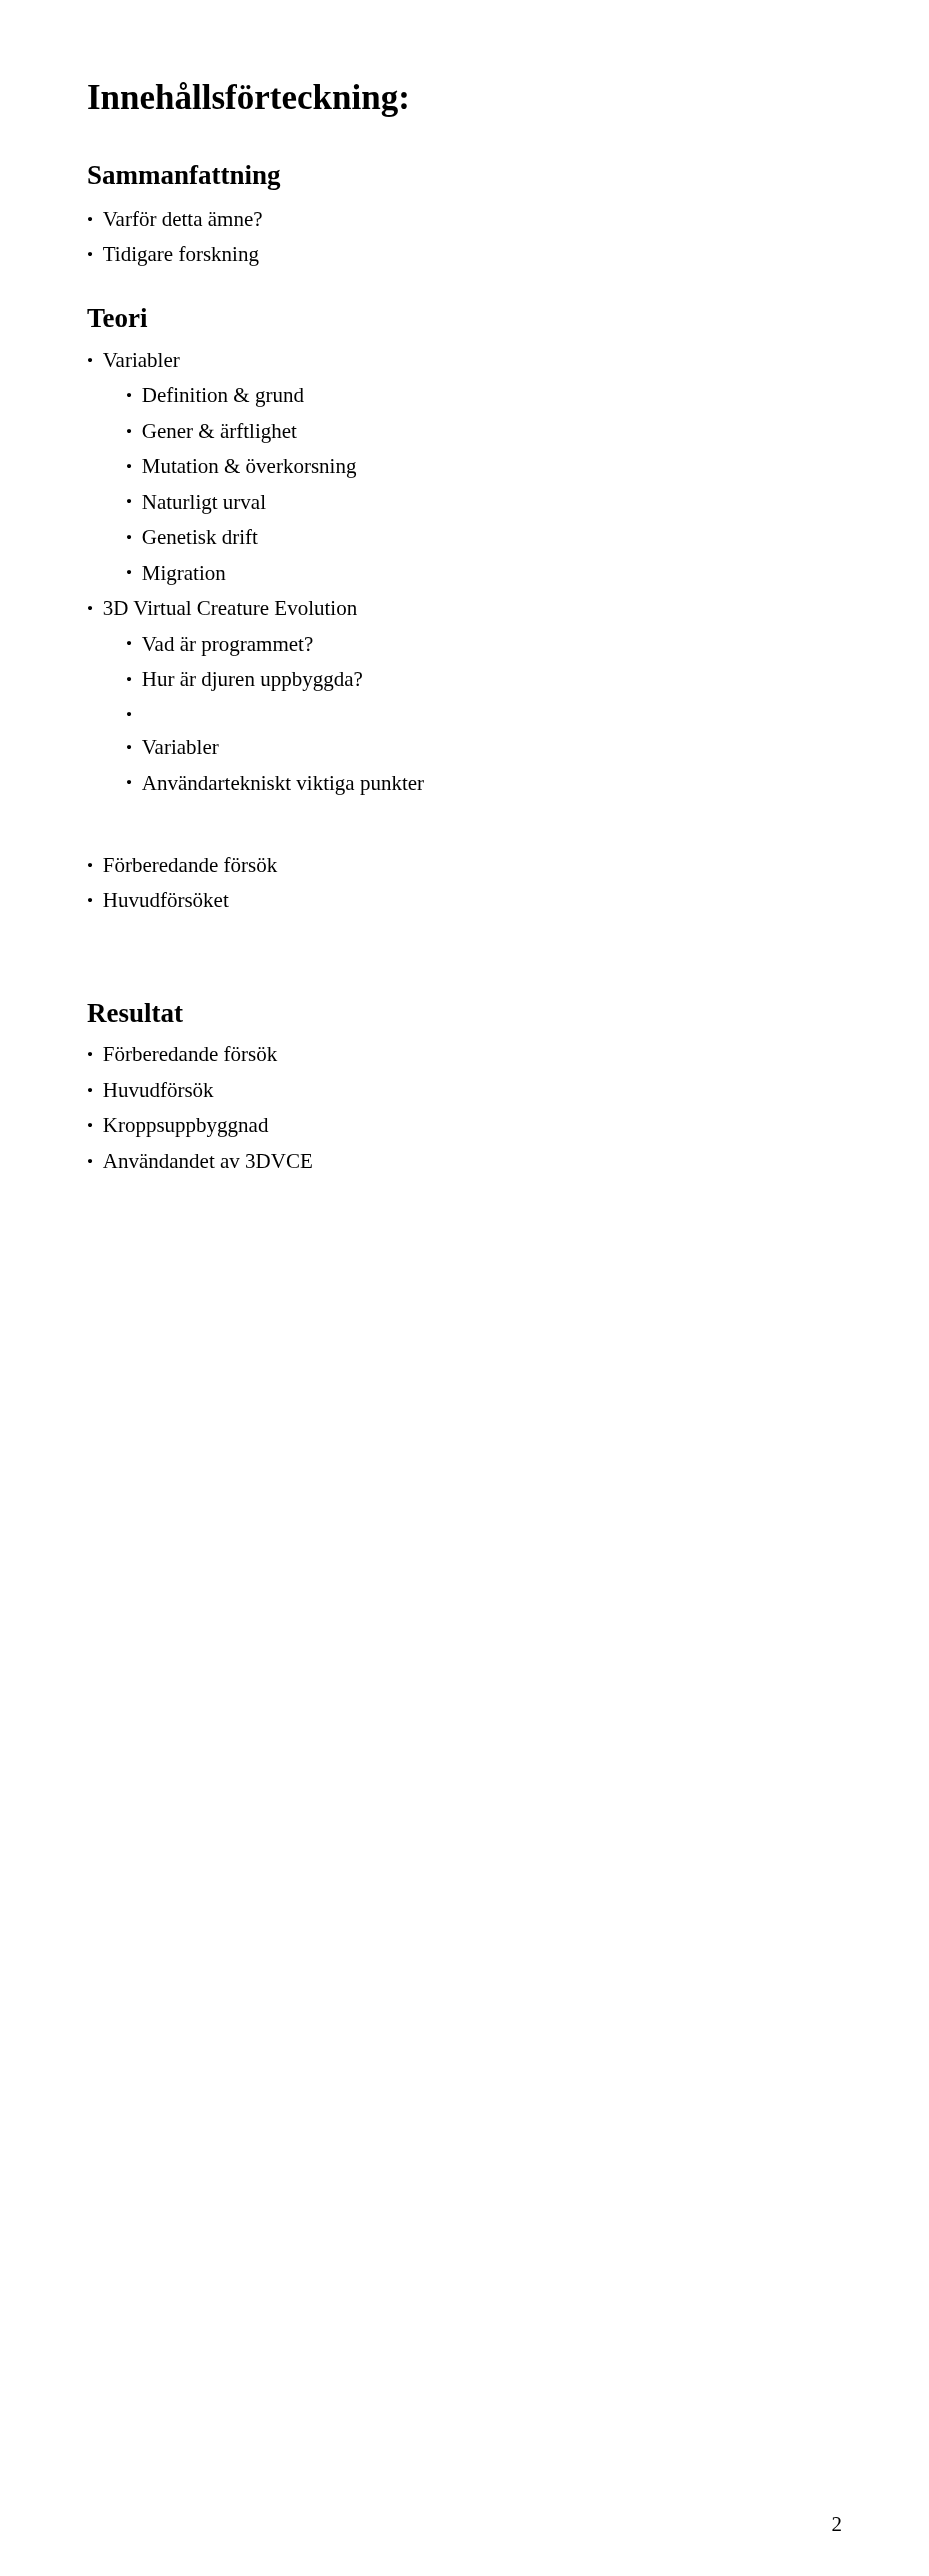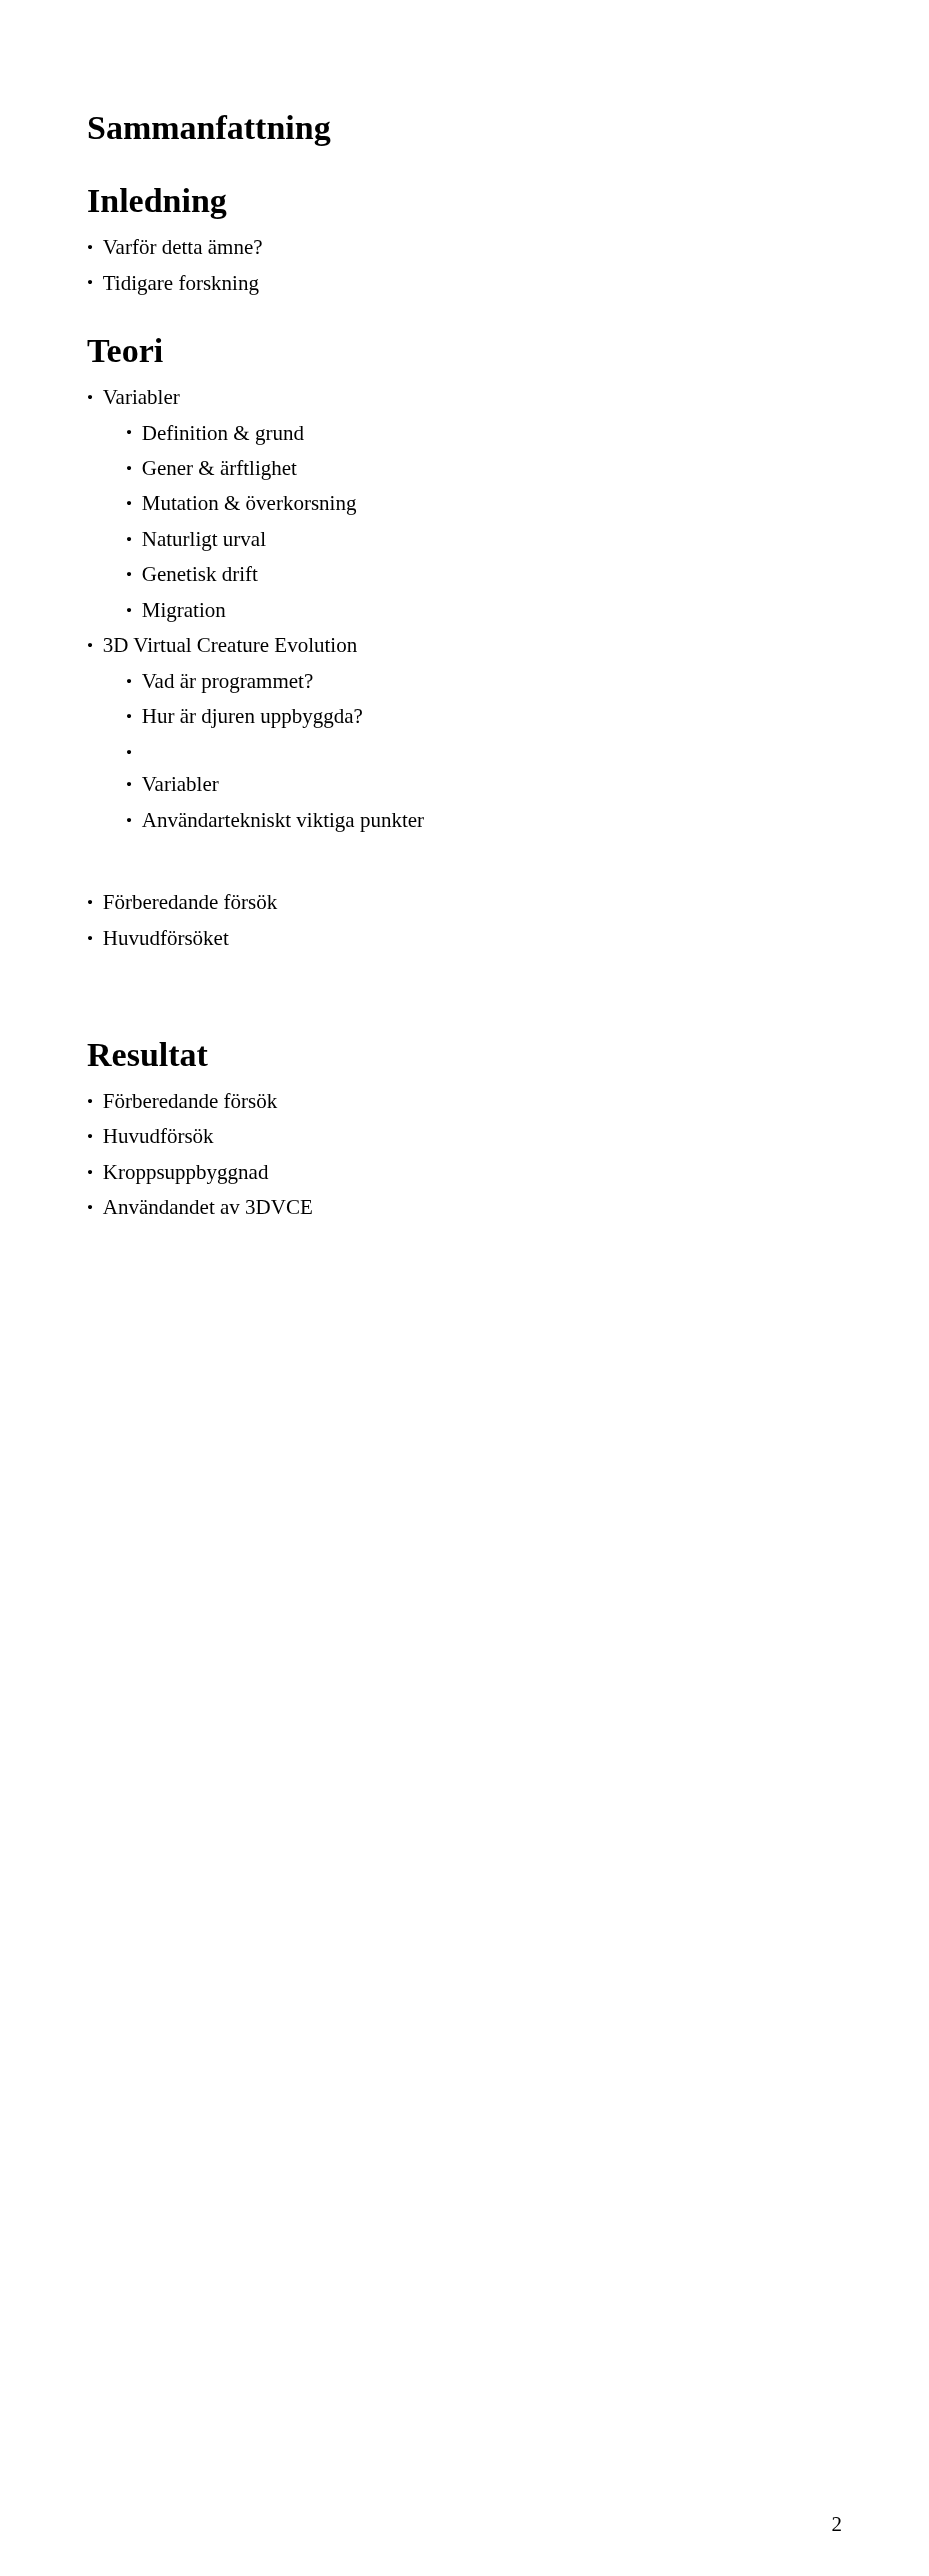--- a/index.html
+++ b/index.html
@@ -25,21 +25,21 @@
     }
 
     .toc-title {
       font-size: 35px;
       font-weight: bold;
       margin-bottom: 39px;
       line-height: 1.2;
     }
 
     .section-heading {
-      font-size: 34px;
+      font-size: 27px;
       font-weight: bold;
       margin-top: 29px;
       margin-bottom: 7.7px;
       line-height: 1.3;
     }
 
     .toc-item {
       font-size: 21px;
       line-height: 1.6;
       display: flex;
@@ -76,27 +76,27 @@
 
     .spacer-lg {
       height: 39px;
     }
   </style>
 </head>
 <body>
 
 <div class="page-container">
 
+  <h1 class="toc-title">Innehållsförteckning:</h1>
 
   <div class="section-block">
     <div class="section-heading">Sammanfattning</div>
   </div>
 
   <div class="section-block">
-    <div class="section-heading">Inledning</div>
     <div class="toc-item toc-item-level1">
       <span class="bullet">•</span>
       <span>Varför detta ämne?</span>
     </div>
     <div class="toc-item toc-item-level1">
       <span class="bullet">•</span>
       <span>Tidigare forskning</span>
     </div>
   </div>
 

